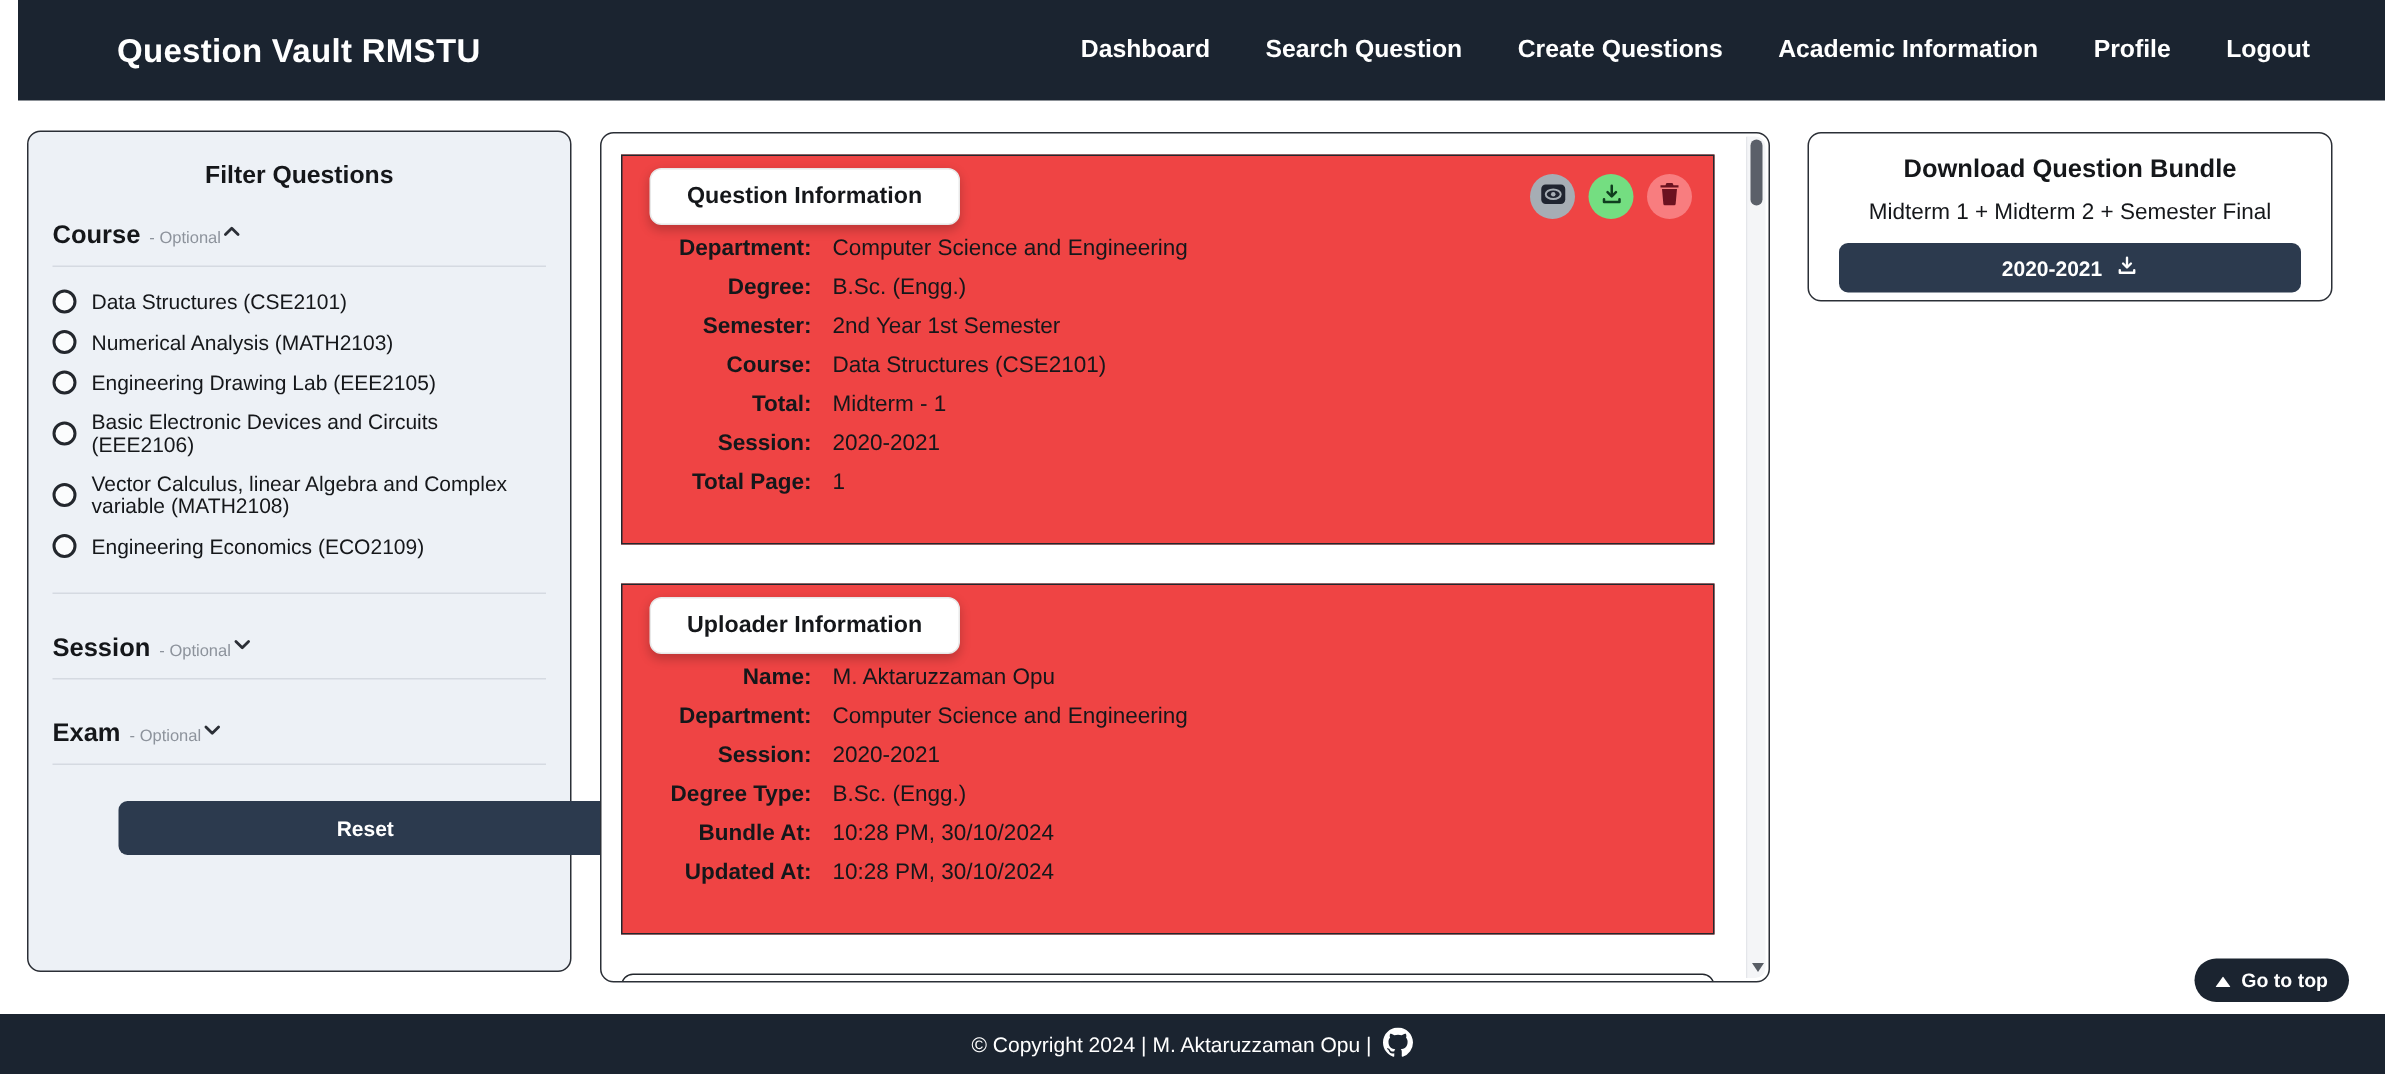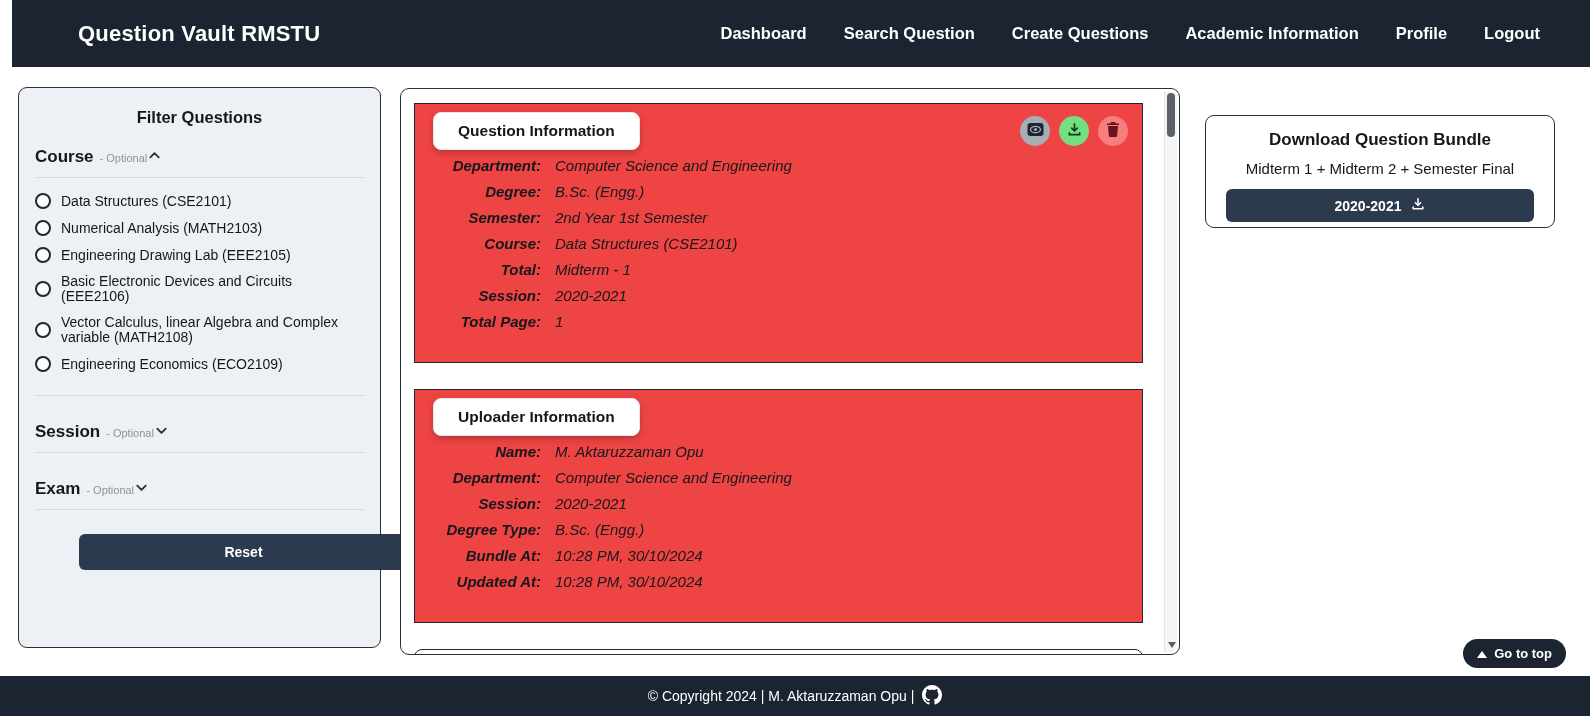--- a/index.html
+++ b/index.html
@@ -63,41 +63,41 @@
     padding:9px 24px; font-size:15.5px; font-weight:700; margin:4px 0 0 4px;
   }
   .card-actions { display:flex; gap:9px; margin-top:8px; }
   .action-btn {
     width:30px; height:30px; border-radius:50%; border:none; padding:0;
     display:flex; align-items:center; justify-content:center; cursor:pointer;
   }
   .action-preview { background:#a6adb4; }
   .action-download { background:#74de81; }
   .action-delete { background:#f87d7f; }
-  .fields { margin-top:4px;font-style:italic; }
+  .fields { margin-top:4px; }
   .frow { display:flex; margin:6px 0; font-size:15px; line-height:20px; }
   .flabel { width:112px; min-width:112px; font-weight:700; text-align:right; margin-right:14px; }
   .partial-card { border:1.5px solid #23272d; border-radius:8px; height:60px; }
 
   
   .scrollbar {
     position:absolute; top:2px; right:2px; bottom:2px; width:13px;
     background:#f4f5f7; border-radius:0 7px 7px 0; border-left:1px solid #e4e6ea;
   }
   .scroll-thumb {
     position:absolute; top:2px; left:2px; width:8px; height:44px;
     background:#5b6069; border-radius:4px; cursor:pointer;
   }
   .scroll-down { position:absolute; bottom:4px; left:0; width:13px; display:flex; justify-content:center; cursor:pointer; }
 
   
   .bundle-card {
     position:absolute; left:1205px; top:88px; width:350px; height:113px;
     border:1.5px solid #2b2f36; border-radius:9px; background:#fff;
-    text-align:center; padding:12px 20px;margin-top:27px;
+    text-align:center; padding:12px 20px;
   }
   .bundle-title { font-size:17px; font-weight:700; margin:2px 0 10px; }
   .bundle-sub { font-size:15px; margin-bottom:12px; }
   .bundle-btn {
     width:100%; background:#2c3a4e; border:none; border-radius:6px; color:#fff;
     font-size:14px; font-weight:700; font-family:inherit; padding:8px 0;
     display:flex; align-items:center; justify-content:center; gap:10px; cursor:pointer;
   }
 
   

